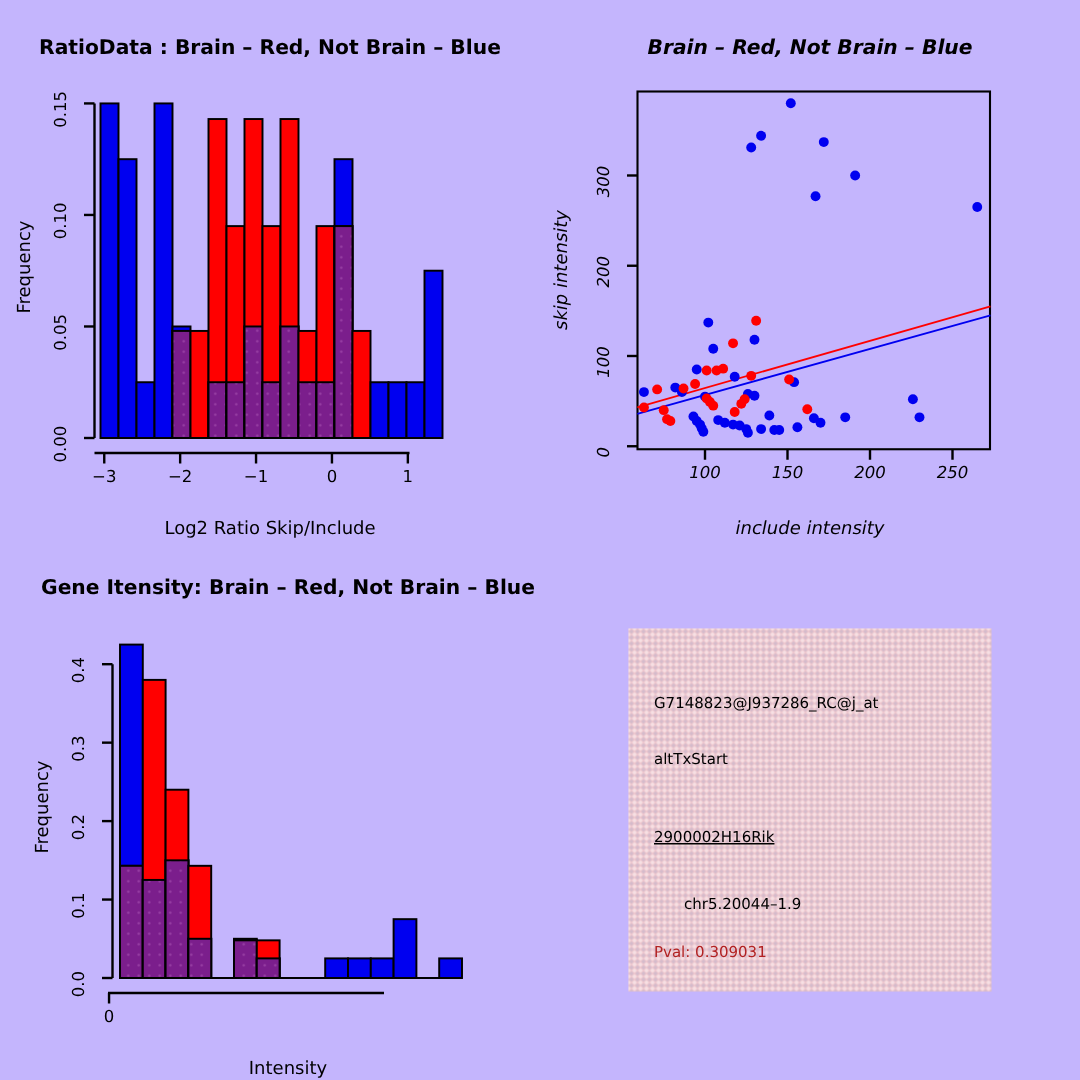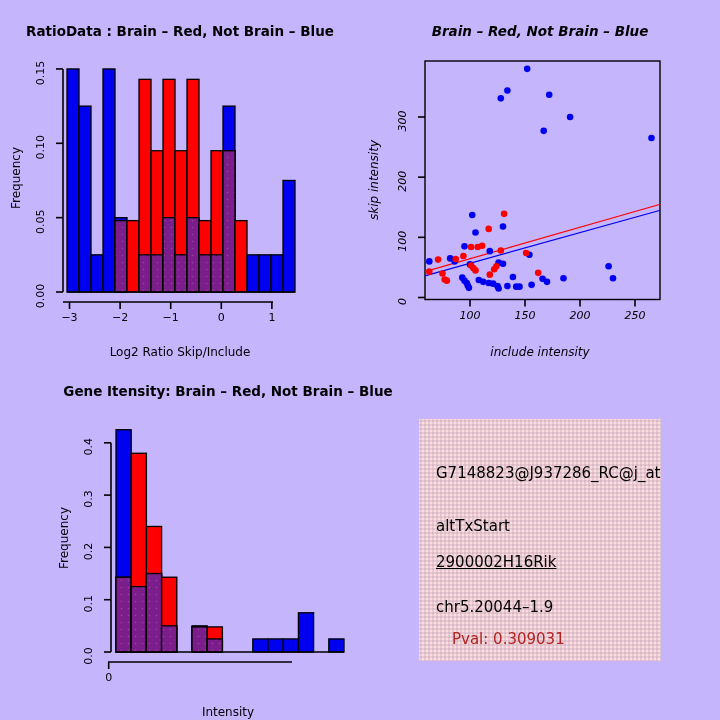--- a/index.html
+++ b/index.html
@@ -1,31 +1,31 @@
 <!DOCTYPE html>
 <html><head>
 <meta charset="utf-8">
 <style>
   html,body{margin:0;padding:0;background:#888;}
   .canvas{position:relative;width:720px;height:720px;background:#c4b5fd;margin:0 auto;
           font-family:"DejaVu Sans","Liberation Sans",sans-serif;overflow:hidden;}
   .quad{position:absolute;width:360px;height:360px;}
-  #q-tl{left:0;top:0;} #q-tr{left:360px;top:0;font-style:italic;} #q-bl{left:0;top:360px;padding-left:48px;} #q-br{left:360px;top:360px;}
+  #q-tl{left:0;top:0;} #q-tr{left:360px;top:0;font-style:italic;} #q-bl{left:12px;top:360px;} #q-br{left:360px;top:360px;}
   svg{display:block;}
   svg text{font-family:"DejaVu Sans","Liberation Sans",sans-serif;fill:#000;}
   .ptitle{font-size:13.5px;font-weight:bold;}
   .tick{font-size:11px;}
   .axlab{font-size:12px;}
   .info-panel{position:absolute;left:59px;top:59px;width:242px;height:242px;
       background-color:#eec7ce;
       background-image:radial-gradient(rgba(145,155,195,0.28) 1px,transparent 1.2px),
                        radial-gradient(rgba(255,255,255,0.45) 1px,transparent 1.2px);
       background-size:4px 4px,4px 4px;background-position:0 0,2px 2px;}
-  .info-line{position:absolute;left:17px;font-size:15px;white-space:nowrap;color:#000;}
-  .il-0{top:45px;} .il-1{top:98px;} .il-2{top:134px;text-decoration:underline;} .il-3{top:179px;} .il-4{top:211px;}
+  .info-line{position:absolute;left:17px;font-size:10px;white-space:nowrap;color:#000;}
+  .il-0{top:45px;} .il-1{top:82px;} .il-2{top:134px;text-decoration:underline;} .il-3{top:179px;padding-left:20px;} .il-4{top:211px;}
 </style>
 </head>
 <body>
 
 <div class="canvas">
   <div class="quad" id="q-tl">
     <svg id="svg-ratio" width="360" height="360">
         <defs>
           <pattern id="pd-ratio_hist" width="7" height="7" patternUnits="userSpaceOnUse">
             <rect width="7" height="7" fill="#7b1e8c"></rect>
@@ -238,16 +238,16 @@
         <rect x="280.79999999999995" y="278.925" width="15.2" height="13.074999999999989" fill="#0000f0" stroke="#000" stroke-width="1.3"></rect>
         <line x1="68" y1="292" x2="296" y2="292" stroke="#000" stroke-width="1.3"></line>
       </svg>
   </div>
   <div class="quad" id="q-br">
     <div class="info-panel">
       <div class="info-line il-0" style="color: rgb(0, 0, 0);">G7148823@J937286_RC@j_at</div>
       <div class="info-line il-1" style="color: rgb(0, 0, 0);">altTxStart</div>
       <div class="info-line il-2" style="color: rgb(0, 0, 0);">2900002H16Rik</div>
       <div class="info-line il-3" style="color: rgb(0, 0, 0);">chr5.20044–1.9</div>
-      <div class="info-line il-4" style="color: rgb(178, 34, 34); padding-left: 16px;">Pval: 0.309031</div>
+      <div class="info-line il-4" style="color: rgb(178, 34, 34);">Pval: 0.309031</div>
     </div>
   </div>
 </div>
 
 </body></html>

